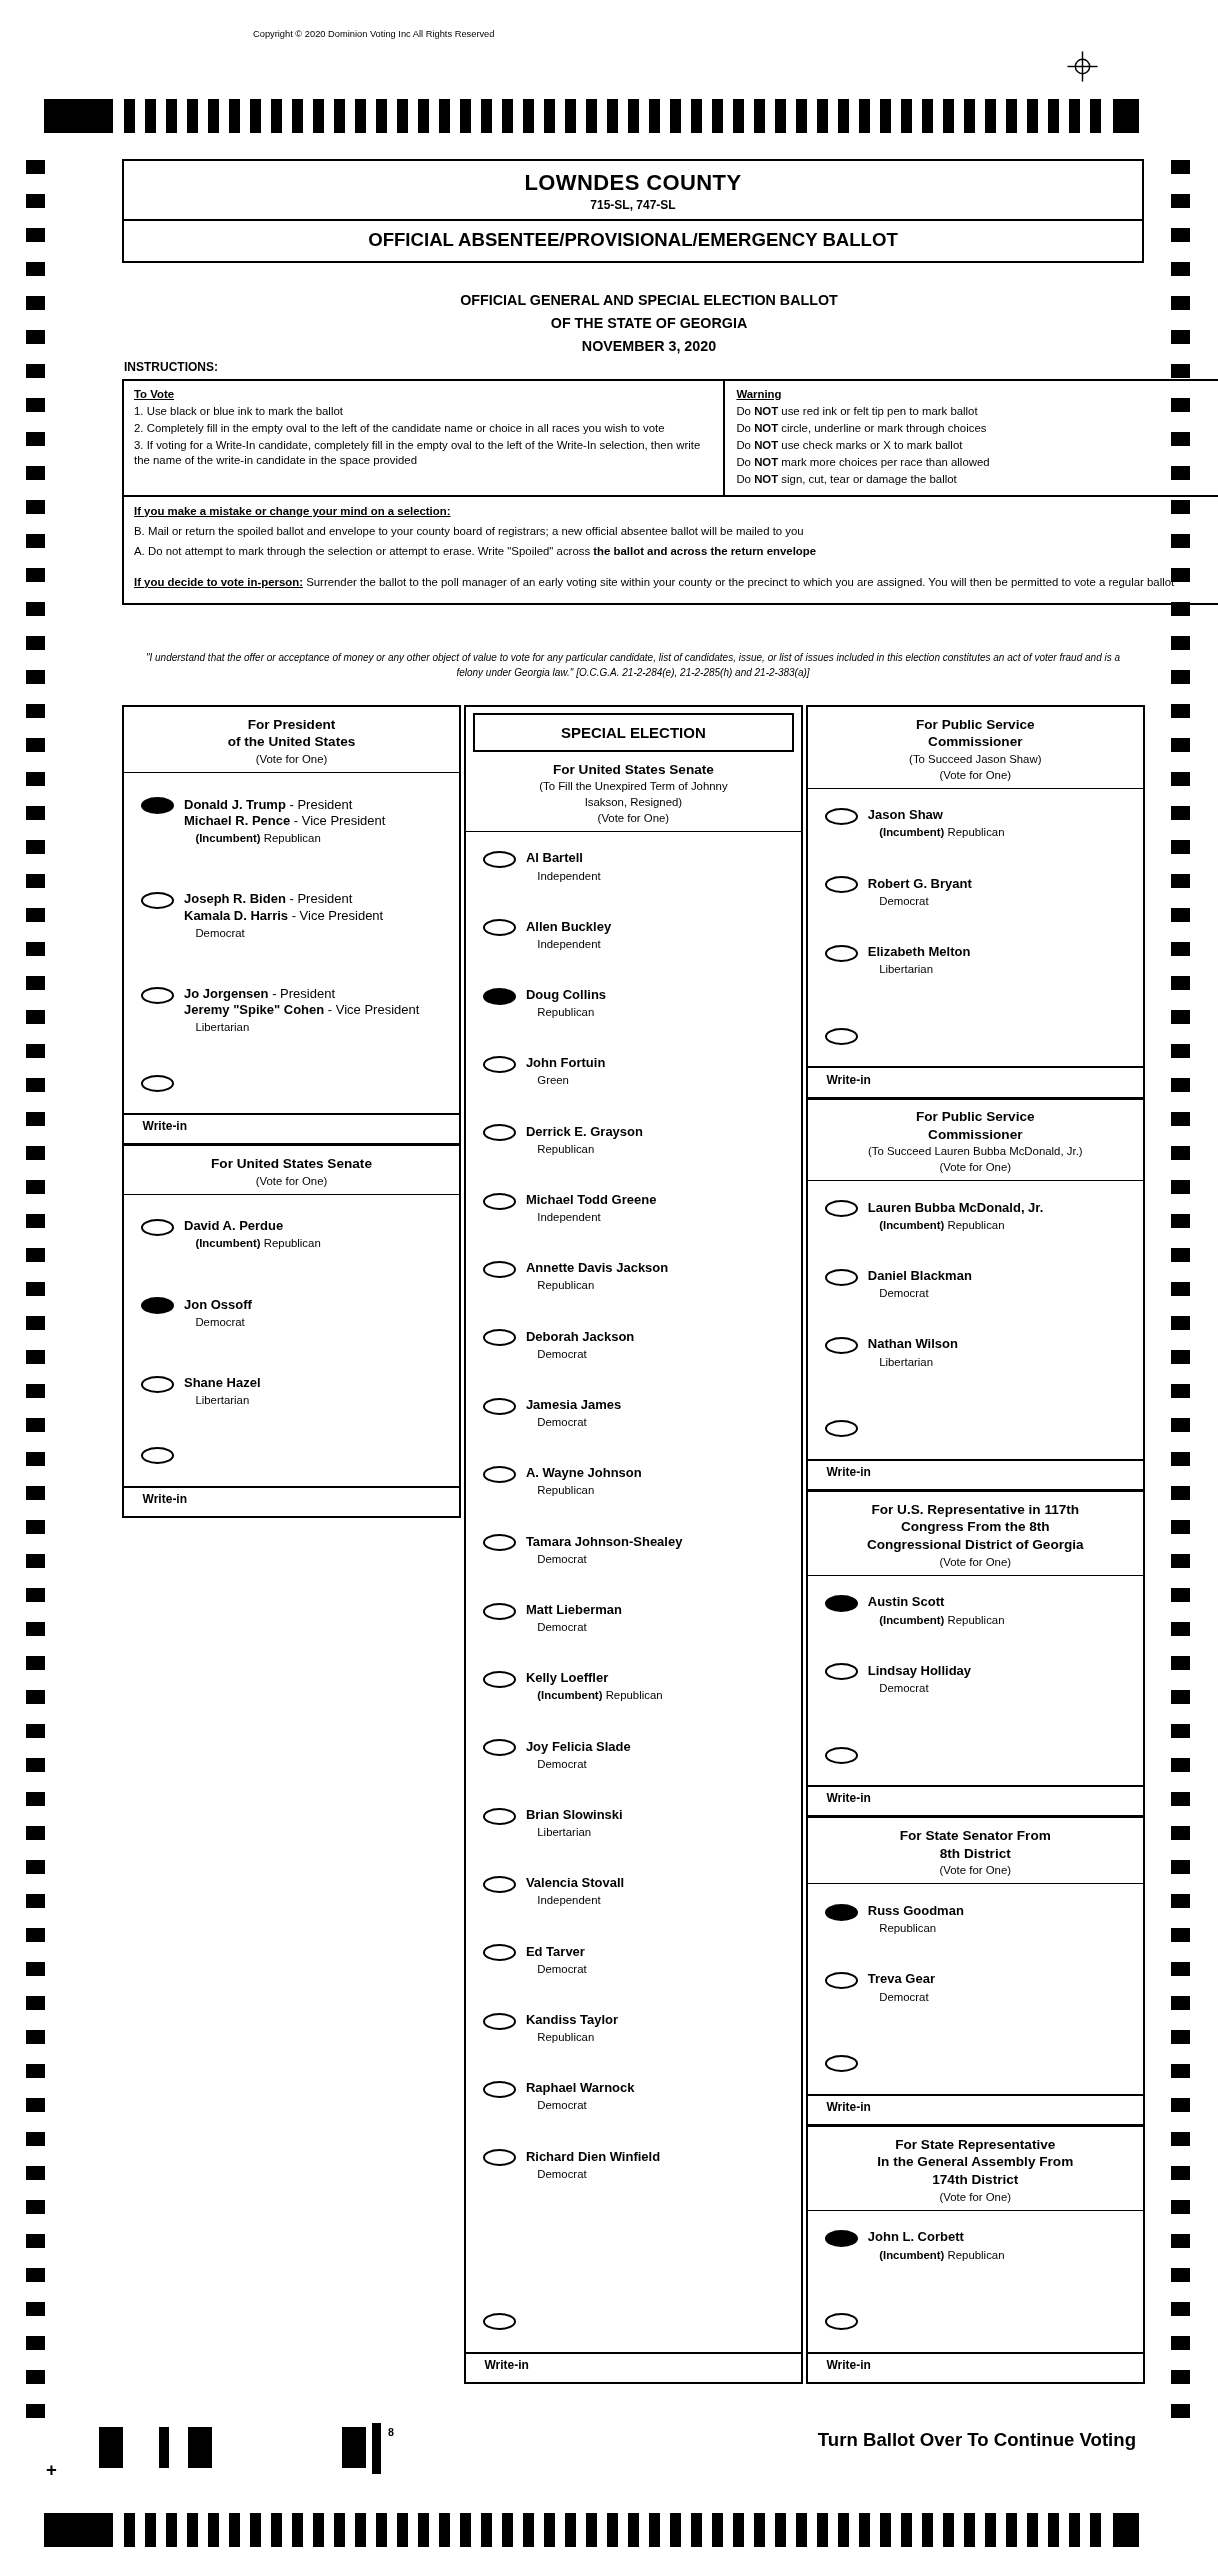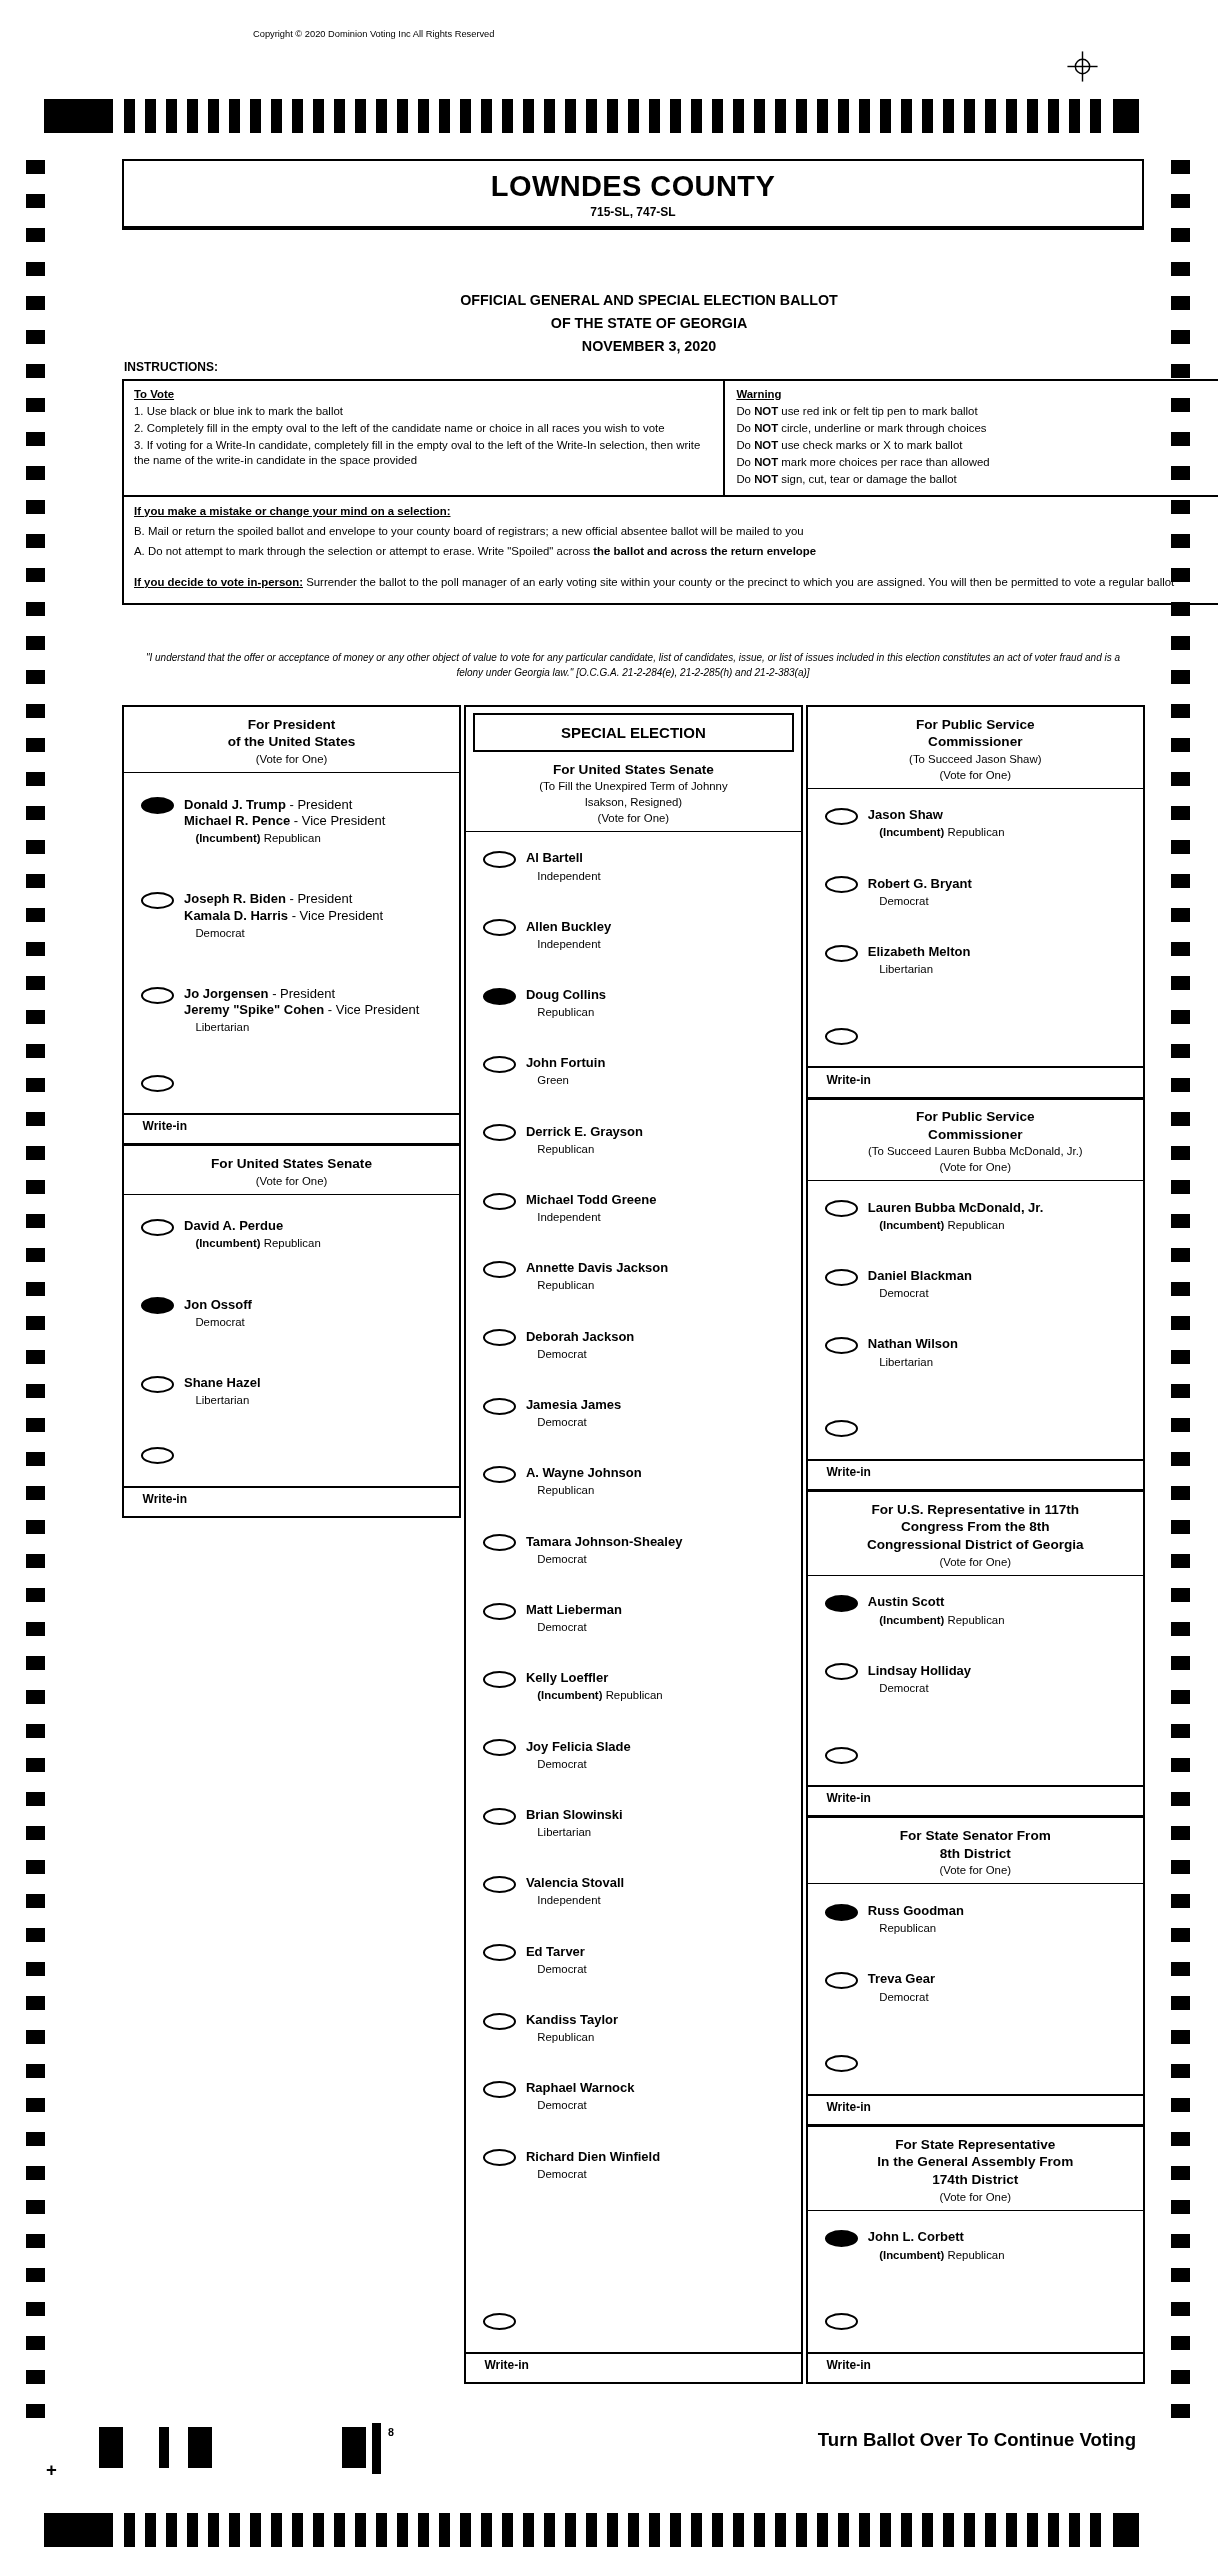--- a/index.html
+++ b/index.html
@@ -25,21 +25,21 @@
   .tm-left { left:26px; } .tm-right { left:1171px; }
 
   .code-mark { position:absolute; top:2427px; height:41px; background:#000; }
   .m1 { left:99px; width:23.6px; } .m2 { left:159px; width:10px; } .m3 { left:188px; width:23.6px; }
   .m4 { left:342px; width:23.6px; } .m5 { left:372px; width:9.3px; top:2423px; height:51px; }
   .code-digit { position:absolute; left:388px; top:2426px; font-size:10.7px; font-weight:bold; }
   .plus-mark { position:absolute; left:46px; top:2459px; font-size:18.6px; font-weight:bold; }
 
   
   .header-box { position:absolute; top:159px; left:122px; width:1022px; border:2.1px solid #000; text-align:center; }
-  .county { font-size:29px; font-weight:bold; letter-spacing:0.4px; padding-top:8.6px; }
+  .county { font-size:22px; font-weight:bold; letter-spacing:0.4px; padding-top:8.6px; }
   .styles { font-size:12px; font-weight:bold; padding:2.1px 0 7.1px; }
   .header-divider { border-top:2.1px solid #000; }
   .ballot-type { font-size:18.6px; font-weight:bold; padding:8.6px 0 10px; }
 
   .election-block { position:absolute; top:289px; left:138px; width:1022px; text-align:center; }
   .election-line { font-size:14.3px; font-weight:bold; line-height:1.6; }
 
   
   .instr-label { position:absolute; top:360px; left:124px; font-size:12px; font-weight:bold; }
   .instr-box { position:absolute; top:379px; left:122px; width:1160px; border:2.1px solid #000; font-size:11.4px; line-height:1.32; }
@@ -103,20 +103,21 @@
     <div class="tm-bars"></div>
     <div class="tm-block-r"></div>
   </div>
   <div class="tm-left"></div>
   <div class="tm-right"></div>
 
   <div class="header-box">
     <div class="county">LOWNDES COUNTY</div>
     <div class="styles">715-SL, 747-SL</div>
     <div class="header-divider"></div>
+    <div class="ballot-type">OFFICIAL ABSENTEE/PROVISIONAL/EMERGENCY BALLOT</div>
   </div>
 
   <div class="election-block">
     <div class="election-line">OFFICIAL GENERAL AND SPECIAL ELECTION BALLOT</div>
     <div class="election-line">OF THE STATE OF GEORGIA</div>
     <div class="election-line">NOVEMBER 3, 2020</div>
   </div>
 
   <div class="instr-label">INSTRUCTIONS:</div>
 

